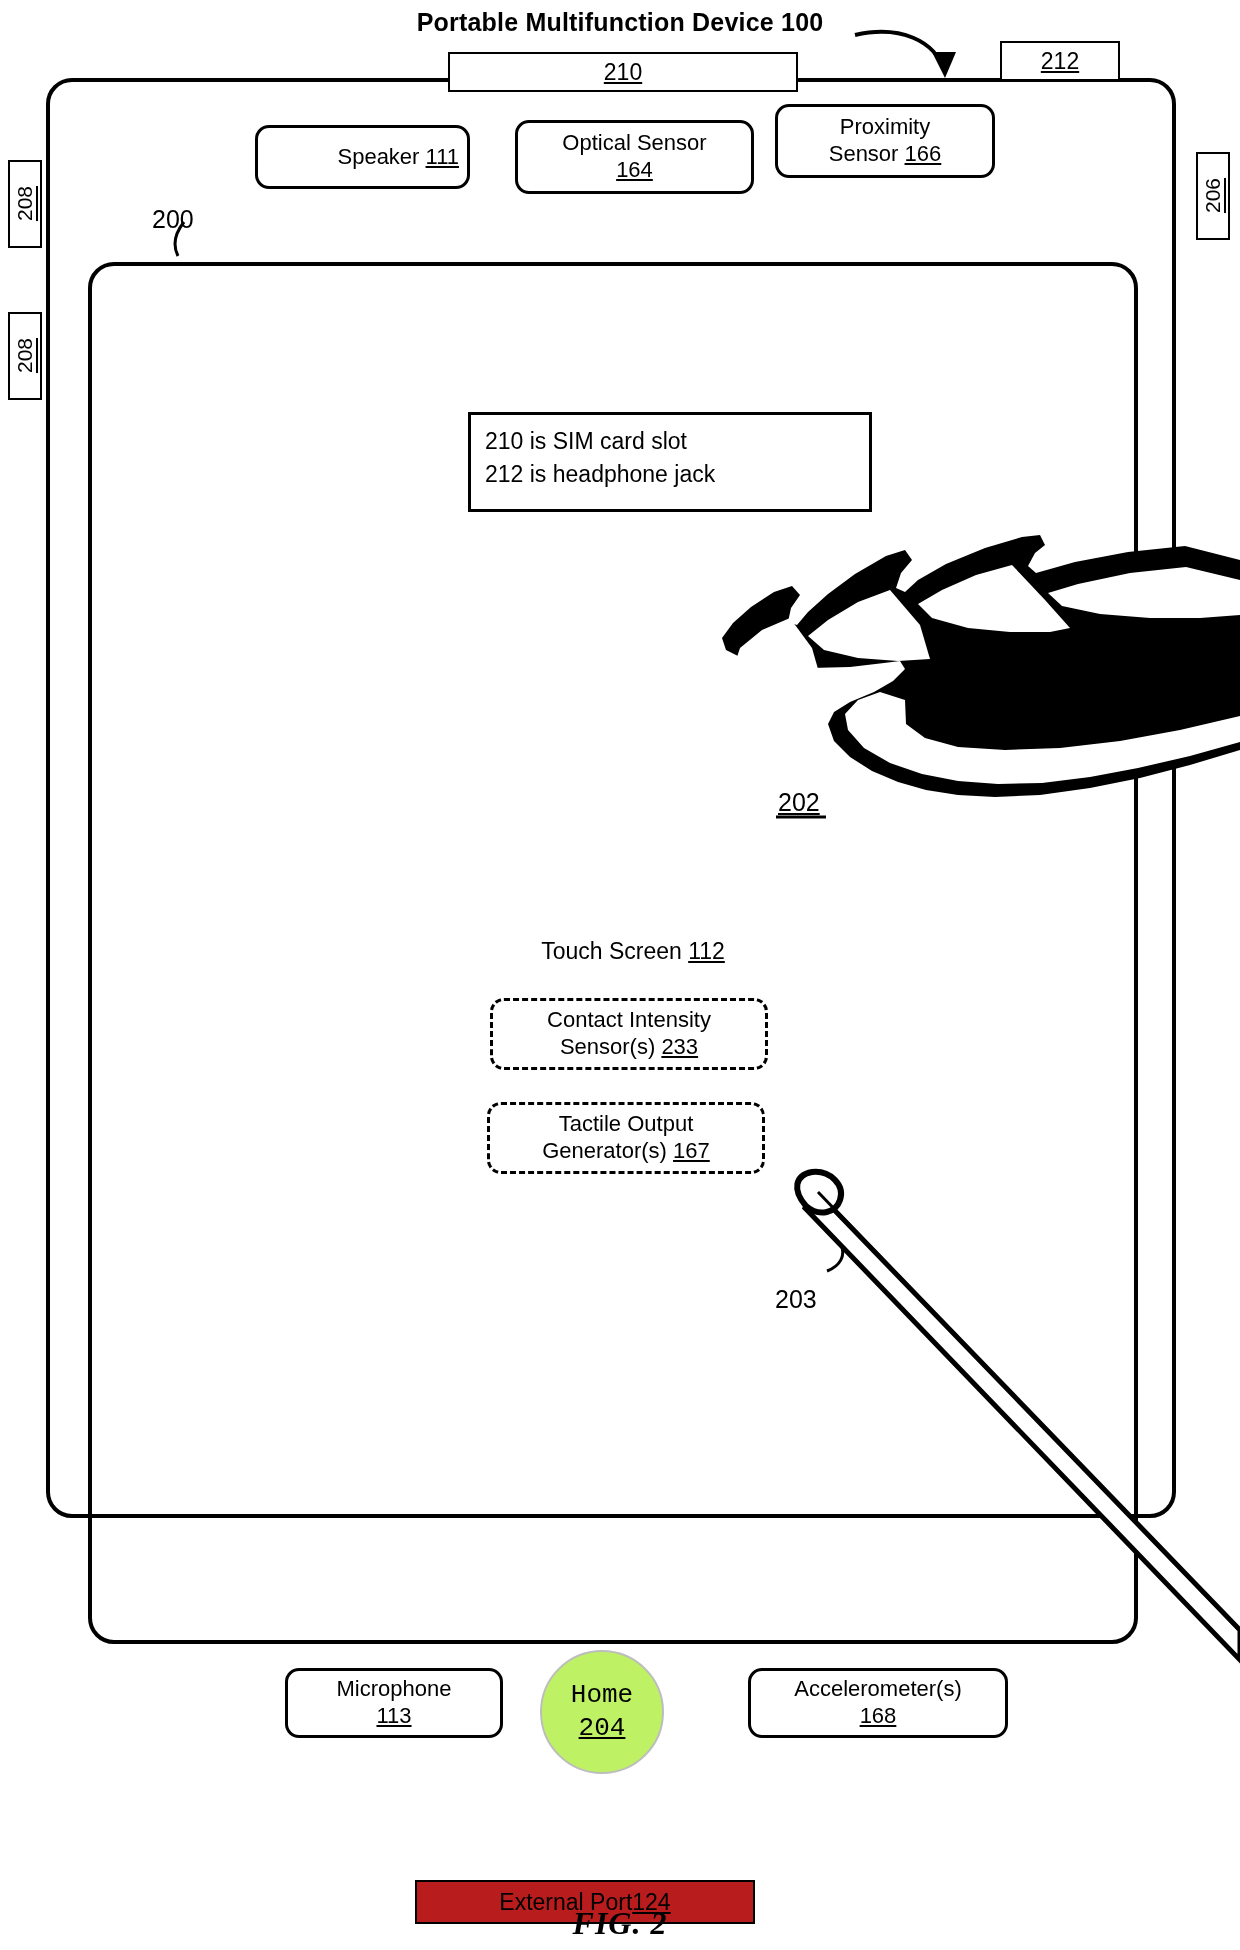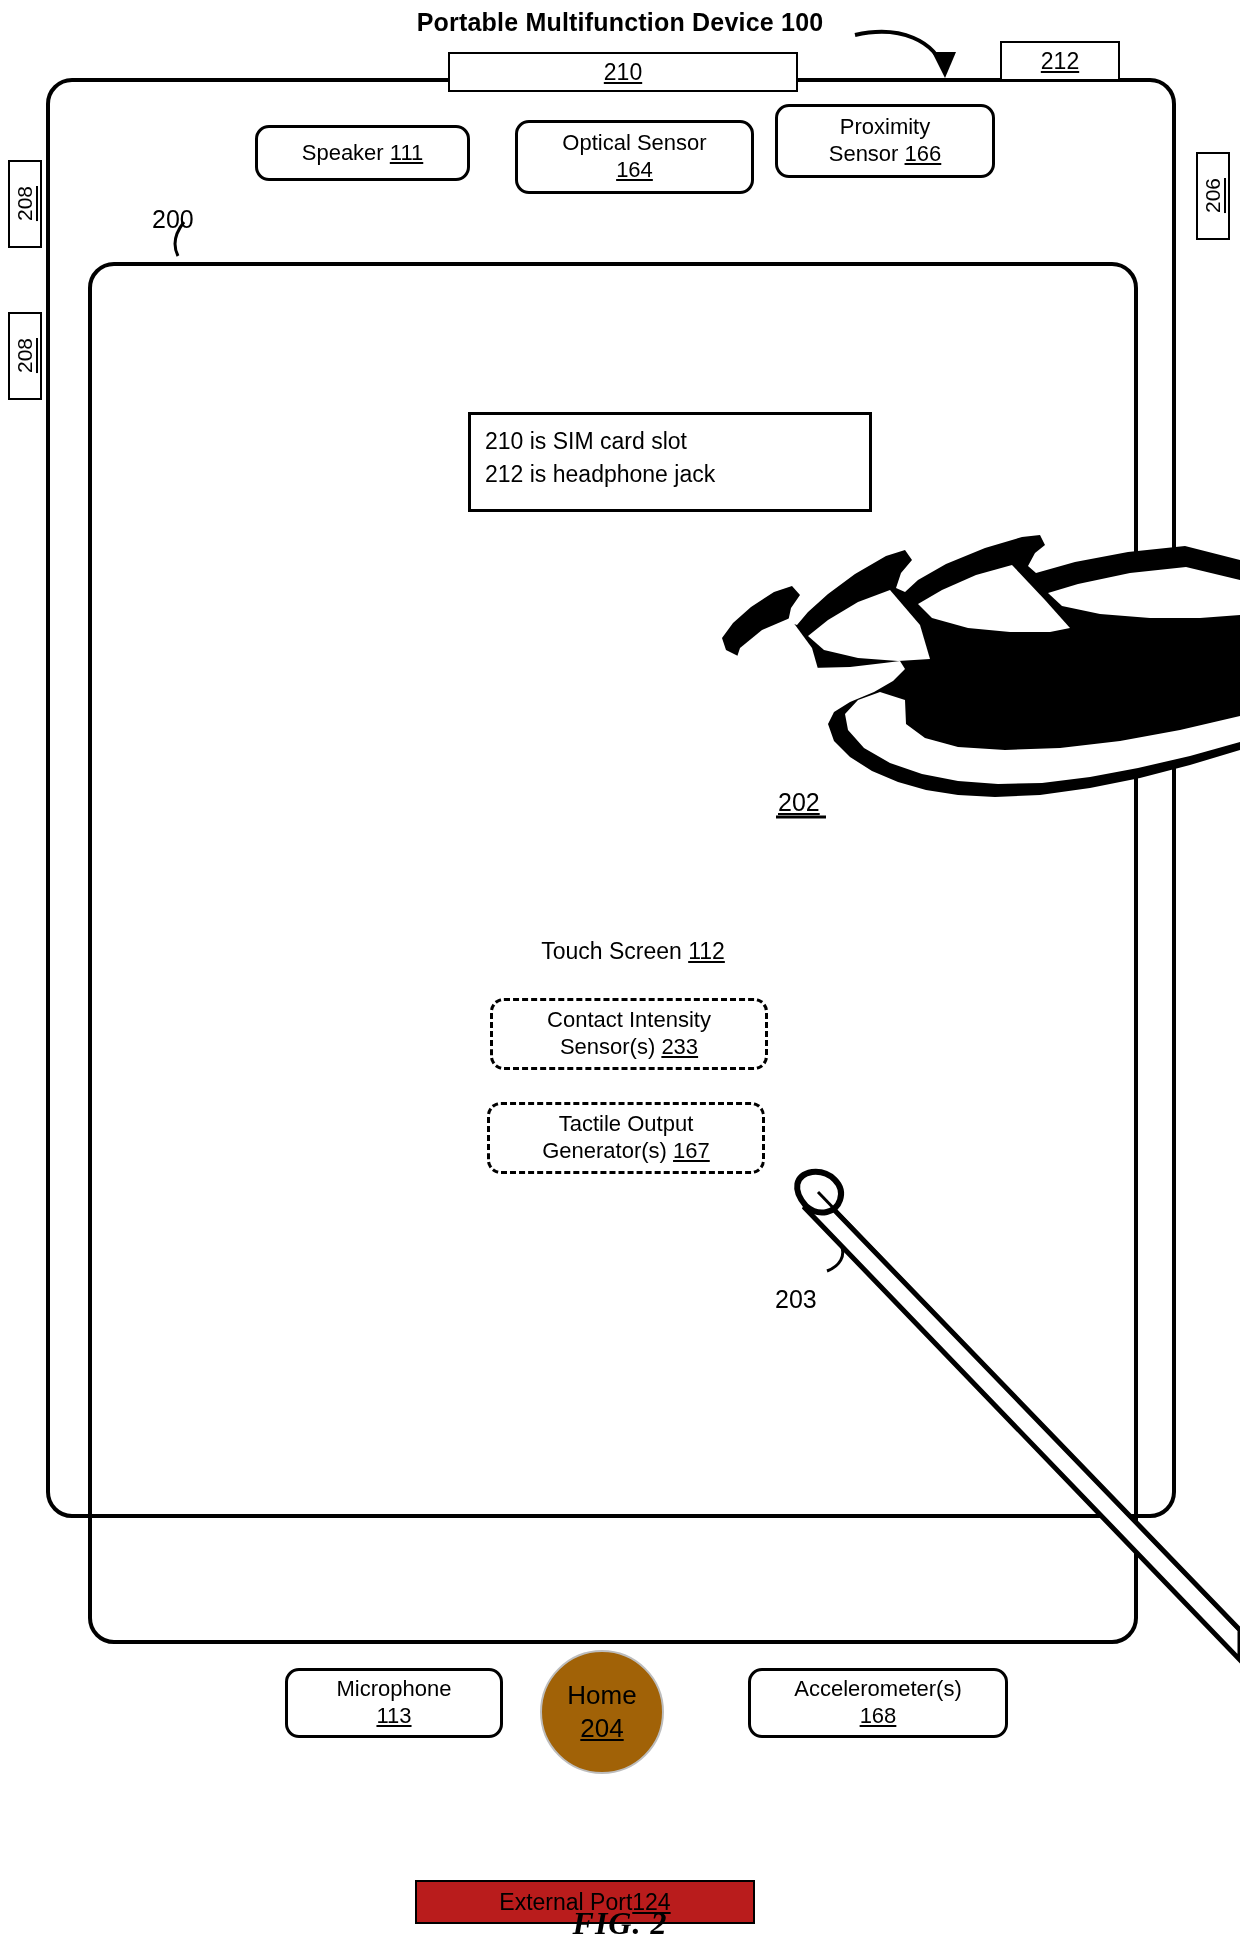--- a/index.html
+++ b/index.html
@@ -69,21 +69,21 @@
     line-height: 1.22;
     padding: 4px 8px;
   }
   .labelbox.dashed {
     border-style: dashed;
     border-width: 3px;
   }
   .u { text-decoration: underline; }
 
   
-  #speaker-box      { left: 255px; top: 125px;  width: 215px; height: 56px; }
+  #speaker-box      { left: 255px; top: 125px;  width: 215px; height: 64px; justify-content: flex-end; }
   #optical-box      { left: 515px; top: 120px;  width: 239px; height: 74px; }
   #proximity-box    { left: 775px; top: 104px;  width: 220px; height: 74px; }
 
   
   .side-tab {
     border: 2px solid #000;
     box-sizing: border-box;
     background: #fff;
     display: flex;
     align-items: center;
@@ -140,27 +140,28 @@
 
   
   #microphone-box    { left: 285px; top: 1668px; width: 218px; height: 70px; }
   #accelerometer-box { left: 748px; top: 1668px; width: 260px; height: 70px; }
   #home-button {
     left: 540px; top: 1650px;
     width: 124px; height: 124px;
     border: 2px solid #bdbdbd;
     border-radius: 62px;
     box-sizing: border-box;
-    background: #a16207;
+    background: #bef264;
     display: flex;
     flex-direction: column;
     align-items: center;
     justify-content: center;
     font-size: 26px;
     line-height: 1.28;
+    font-family: Liberation Mono, monospace;
   }
   #external-port-box {
     left: 415px; top: 1880px;
     width: 340px; height: 44px;
     border: 2px solid #000;
     box-sizing: border-box;
     background: #b91c1c;
     display: flex; align-items: center; justify-content: center;
     font-size: 23px;
   }

